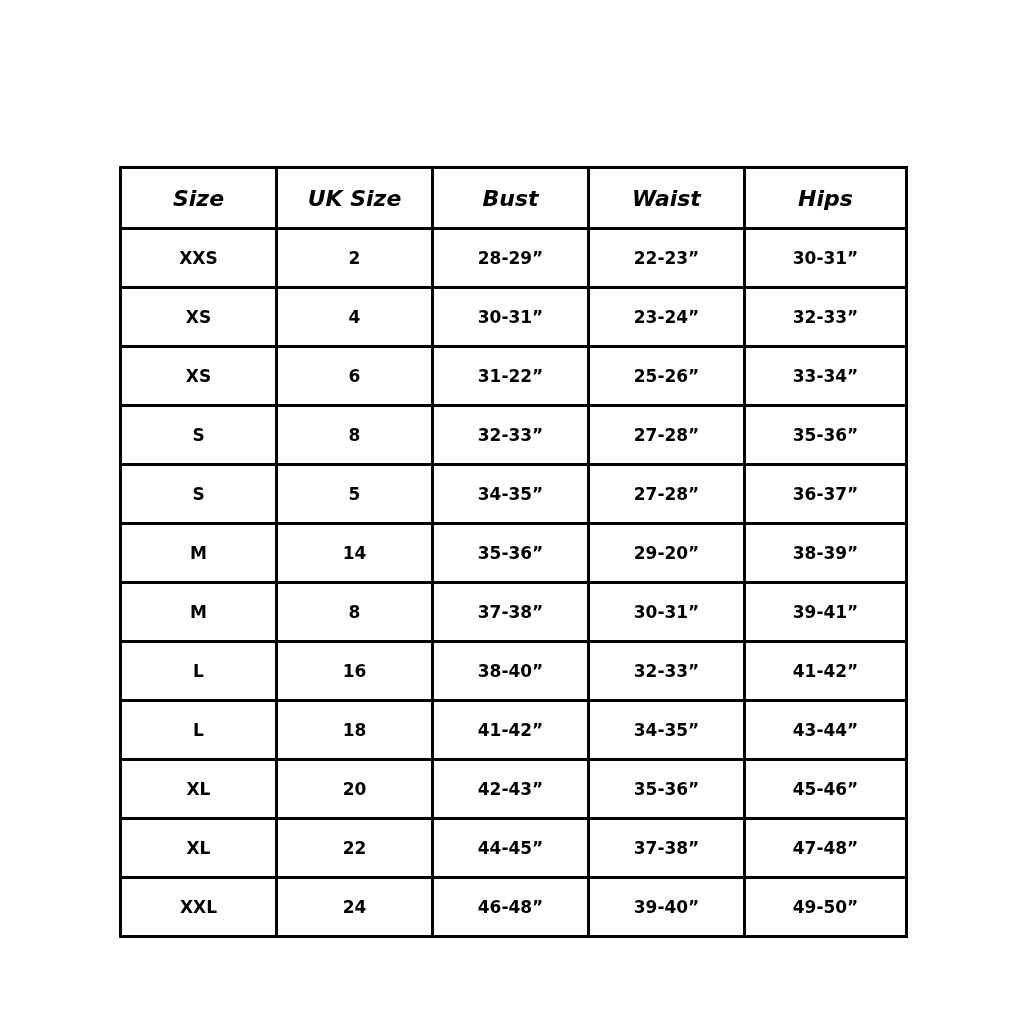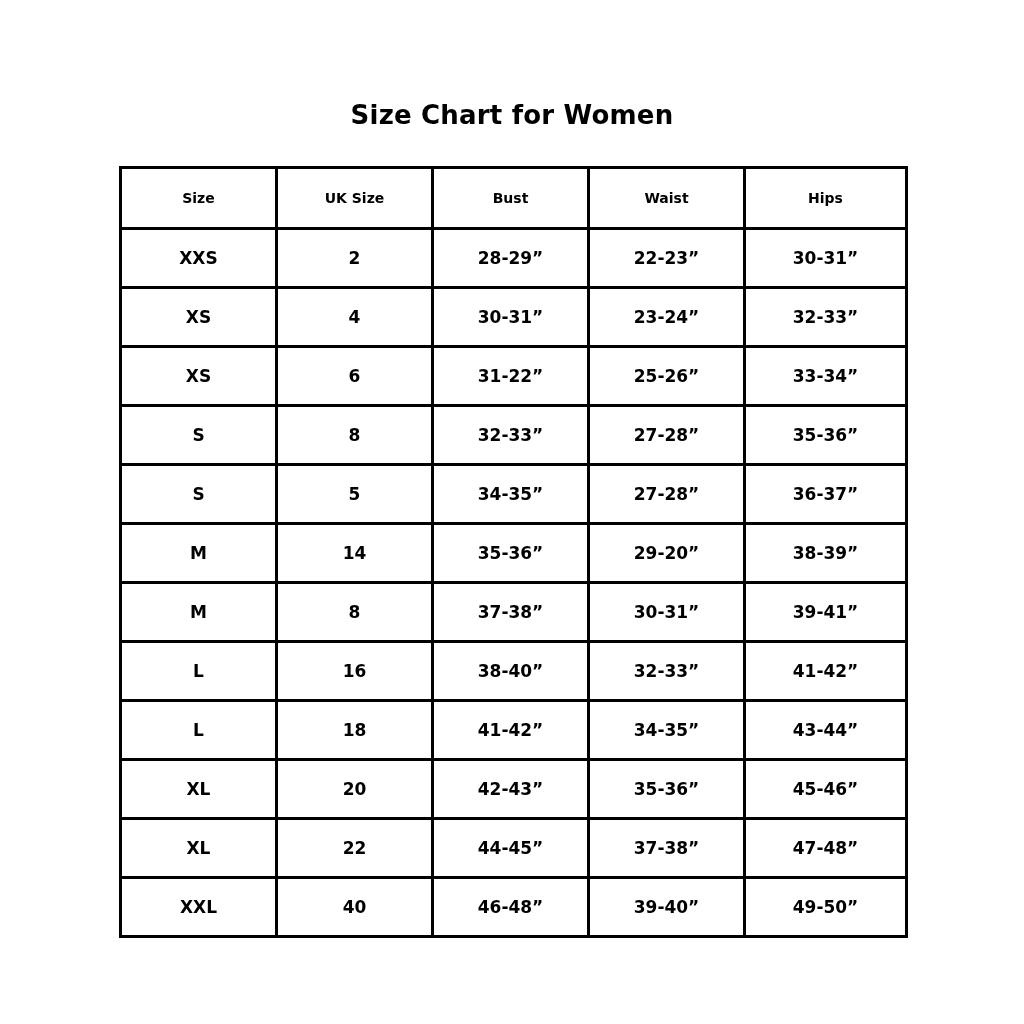--- a/index.html
+++ b/index.html
@@ -45,35 +45,35 @@
   table.size-chart th {
     border: 3px solid #000000;
     text-align: center;
     vertical-align: middle;
     font-weight: bold;
     font-size: 17px;
     height: 56px;
     padding: 0;
   }
   table.size-chart thead th {
-    font-size: 14px;
+    font-size: 22px;
     height: 58px;
+    font-style: italic;
   }
   table.size-chart col.c0 { width: 156px; }
   table.size-chart col.c1 { width: 156px; }
   table.size-chart col.c2 { width: 156px; }
   table.size-chart col.c3 { width: 156px; }
   table.size-chart col.c4 { width: 162px; }
 </style>
 </head>
 <body>
 
 <div class="page">
 
-  <div class="title">Size Chart for Women</div>
 
   <div class="table-wrap">
     <table class="size-chart">
       <colgroup>
         <col class="c0">
           <col class="c1">
           <col class="c2">
           <col class="c3">
           <col class="c4">
       </colgroup>
@@ -159,21 +159,21 @@
         </tr>
         <tr>
           <td>XL</td>
           <td>22</td>
           <td>44-45”</td>
           <td>37-38”</td>
           <td>47-48”</td>
         </tr>
         <tr>
           <td>XXL</td>
-          <td>40</td>
+          <td>24</td>
           <td>46-48”</td>
           <td>39-40”</td>
           <td>49-50”</td>
         </tr>
       </tbody>
     </table>
   </div>
 
 </div>
 

